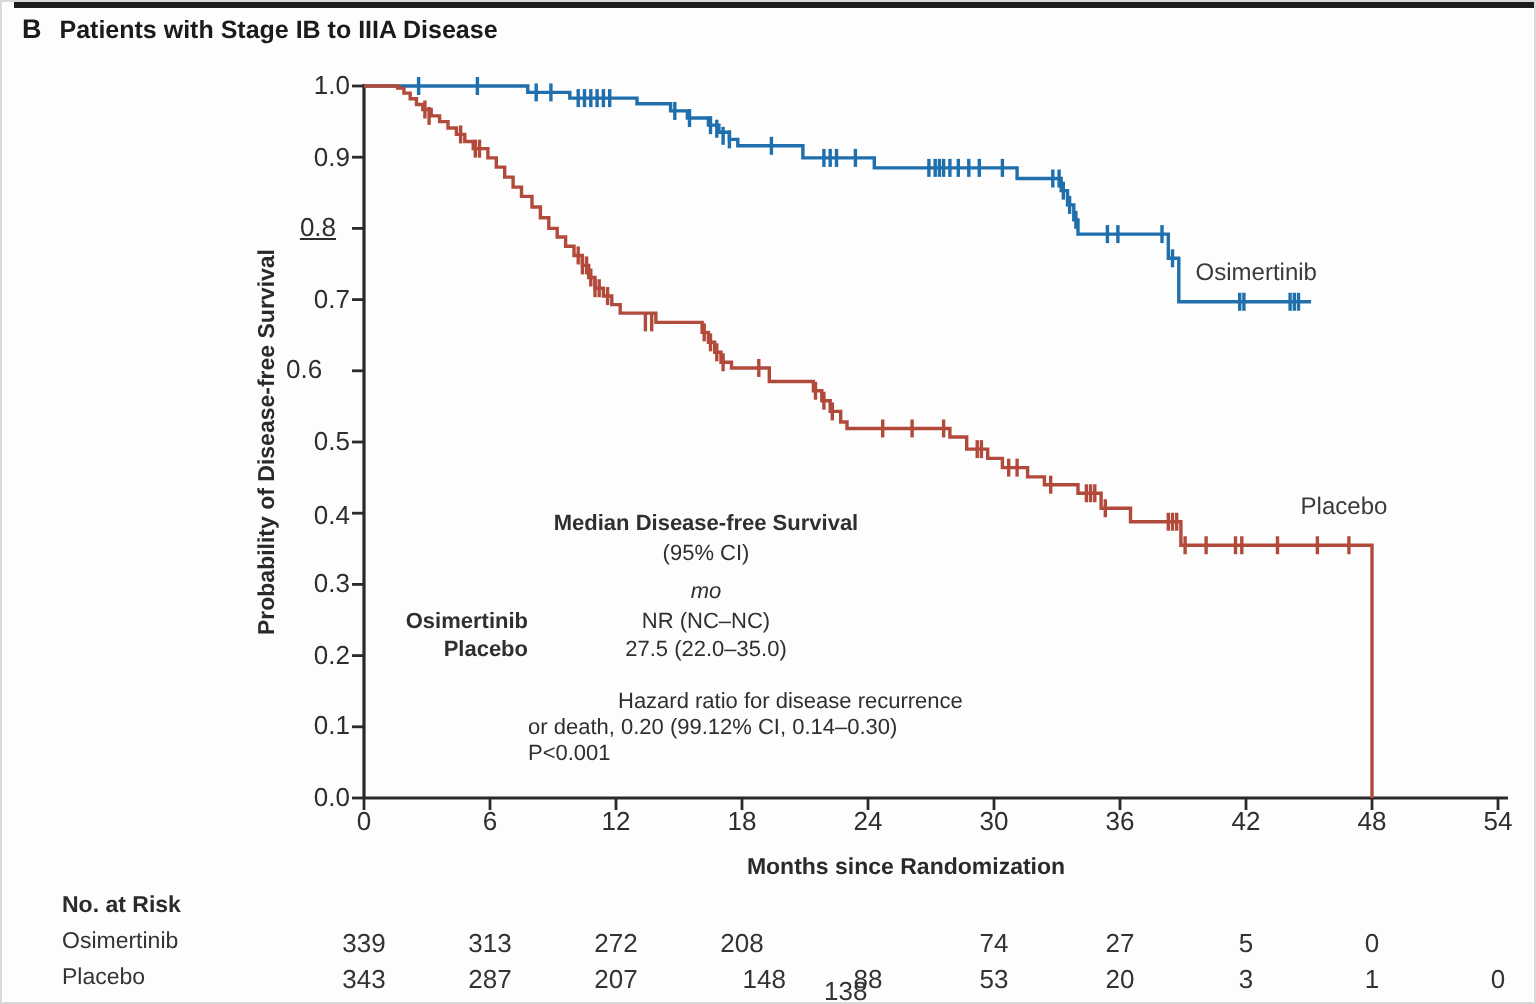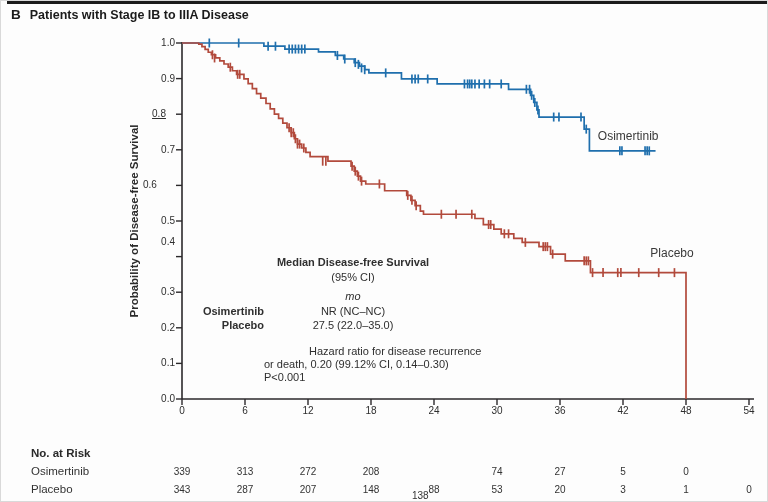--- a/index.html
+++ b/index.html
@@ -7,21 +7,21 @@
     position:relative;width:768px;height:502px;margin:0 auto;
     background:#fdfdfd;overflow:hidden;
     font-family:"Liberation Sans","DejaVu Sans",sans-serif;
     color:#2b2b2b;border:1px solid #d9d9d9;box-sizing:border-box;
   }
   .topbar{position:absolute;left:6px;right:0;top:0;height:3px;background:#1c1c1c;}
   .panel-head{position:absolute;left:10px;top:6px;display:flex;align-items:baseline;gap:9px;}
   .panel-letter{font-size:13.5px;font-weight:bold;color:#1b1b1b;}
   .panel-title{font-size:12.5px;font-weight:bold;color:#1b1b1b;}
   svg.plot{position:absolute;left:0;top:0;}
-  .lbl{position:absolute;font-size:10px;color:#2e2e2e;line-height:14px;white-space:nowrap;}
+  .lbl{position:absolute;font-size:13px;color:#2e2e2e;line-height:14px;white-space:nowrap;}
   .ylab-rot{
     position:absolute;left:-44px;top:213px;width:356px;height:14px;
     transform:rotate(-90deg);transform-origin:center;
     font-size:11.5px;font-weight:bold;text-align:center;color:#2a2a2a;
   }
   .xlab{position:absolute;left:302px;top:427px;width:300px;text-align:center;
         font-size:11.5px;font-weight:bold;color:#2a2a2a;}
   .annot{position:absolute;left:0;top:0;font-size:11px;color:#2f2f2f;}
   .annot .h1{position:absolute;left:252px;top:255px;width:200px;text-align:center;font-weight:bold;}
   .annot .h2{position:absolute;left:252px;top:270px;width:200px;text-align:center;font-weight:normal;}
@@ -164,21 +164,21 @@
       <line x1="673.45" y1="267.12" x2="673.45" y2="276.12" stroke="#b24a3c" stroke-width="1.7"></line>
     </svg>
 
   <div id="labels-layer">
       <div class="lbl" style="left: 142px; top: 35px; width: 32px; text-align: right;">1.0</div>
       <div class="lbl" style="left: 142px; top: 70.6px; width: 32px; text-align: right;">0.9</div>
       <div class="lbl" style="left: 142px; top: 106.2px; width: 32px; text-align: center; text-decoration: underline;">0.8</div>
       <div class="lbl" style="left: 142px; top: 141.8px; width: 32px; text-align: right;">0.7</div>
       <div class="lbl" style="left: 142px; top: 177.4px; width: 32px; text-align: left;">0.6</div>
       <div class="lbl" style="left: 142px; top: 213px; width: 32px; text-align: right;">0.5</div>
-      <div class="lbl" style="left: 142px; top: 234px; width: 32px; text-align: right;">0.4</div>
+      <div class="lbl" style="left: 142px; top: 250px; width: 32px; text-align: right;">0.4</div>
       <div class="lbl" style="left: 142px; top: 284.2px; width: 32px; text-align: right;">0.3</div>
       <div class="lbl" style="left: 142px; top: 319.8px; width: 32px; text-align: right;">0.2</div>
       <div class="lbl" style="left: 142px; top: 355.4px; width: 32px; text-align: right;">0.1</div>
       <div class="lbl" style="left: 142px; top: 391px; width: 32px; text-align: right;">0.0</div>
       <div class="lbl" style="left: 165px; top: 403px; width: 32px; text-align: center;">0</div>
       <div class="lbl" style="left: 228px; top: 403px; width: 32px; text-align: center;">6</div>
       <div class="lbl" style="left: 291px; top: 403px; width: 32px; text-align: center;">12</div>
       <div class="lbl" style="left: 354px; top: 403px; width: 32px; text-align: center;">18</div>
       <div class="lbl" style="left: 417px; top: 403px; width: 32px; text-align: center;">24</div>
       <div class="lbl" style="left: 480px; top: 403px; width: 32px; text-align: center;">30</div>
@@ -191,30 +191,31 @@
       <div class="lbl" style="left: 285px; top: 464px; width: 44px; text-align: center; color: rgb(51, 51, 51);">272</div>
       <div class="lbl" style="left: 348px; top: 464px; width: 44px; text-align: center; color: rgb(51, 51, 51);">208</div>
       <div class="lbl" style="left: 411px; top: 488px; width: 44px; color: rgb(51, 51, 51);">138</div>
       <div class="lbl" style="left: 474px; top: 464px; width: 44px; text-align: center; color: rgb(51, 51, 51);">74</div>
       <div class="lbl" style="left: 537px; top: 464px; width: 44px; text-align: center; color: rgb(51, 51, 51);">27</div>
       <div class="lbl" style="left: 600px; top: 464px; width: 44px; text-align: center; color: rgb(51, 51, 51);">5</div>
       <div class="lbl" style="left: 663px; top: 464px; width: 44px; text-align: center; color: rgb(51, 51, 51);">0</div>
       <div class="lbl" style="left: 159px; top: 482px; width: 44px; text-align: center; color: rgb(51, 51, 51);">343</div>
       <div class="lbl" style="left: 222px; top: 482px; width: 44px; text-align: center; color: rgb(51, 51, 51);">287</div>
       <div class="lbl" style="left: 285px; top: 482px; width: 44px; text-align: center; color: rgb(51, 51, 51);">207</div>
-      <div class="lbl" style="left: 348px; top: 482px; width: 44px; text-align: center; color: rgb(51, 51, 51);">148</div>
+      <div class="lbl" style="left: 348px; top: 482px; width: 44px; text-align: right; color: rgb(51, 51, 51);">148</div>
       <div class="lbl" style="left: 411px; top: 482px; width: 44px; text-align: center; color: rgb(51, 51, 51);">88</div>
       <div class="lbl" style="left: 474px; top: 482px; width: 44px; text-align: center; color: rgb(51, 51, 51);">53</div>
       <div class="lbl" style="left: 537px; top: 482px; width: 44px; text-align: center; color: rgb(51, 51, 51);">20</div>
       <div class="lbl" style="left: 600px; top: 482px; width: 44px; text-align: center; color: rgb(51, 51, 51);">3</div>
       <div class="lbl" style="left: 663px; top: 482px; width: 44px; text-align: center; color: rgb(51, 51, 51);">1</div>
       <div class="lbl" style="left: 726px; top: 482px; width: 44px; text-align: center; color: rgb(51, 51, 51);">0</div>
     </div>
 
   <div class="ylab-rot">Probability of Disease-free Survival</div>
+  <div class="xlab">Months since Randomization</div>
 
   <div class="annot">
     <div class="h1">Median Disease-free Survival</div>
     <div class="h2">(95% CI)</div>
     <div class="unit">mo</div>
     <div class="rlab1">Osimertinib</div>
     <div class="rval1">NR (NC–NC)</div>
     <div class="rlab2">Placebo</div>
     <div class="rval2">27.5 (22.0–35.0)</div>
     <div class="hz1">Hazard ratio for disease recurrence</div>

